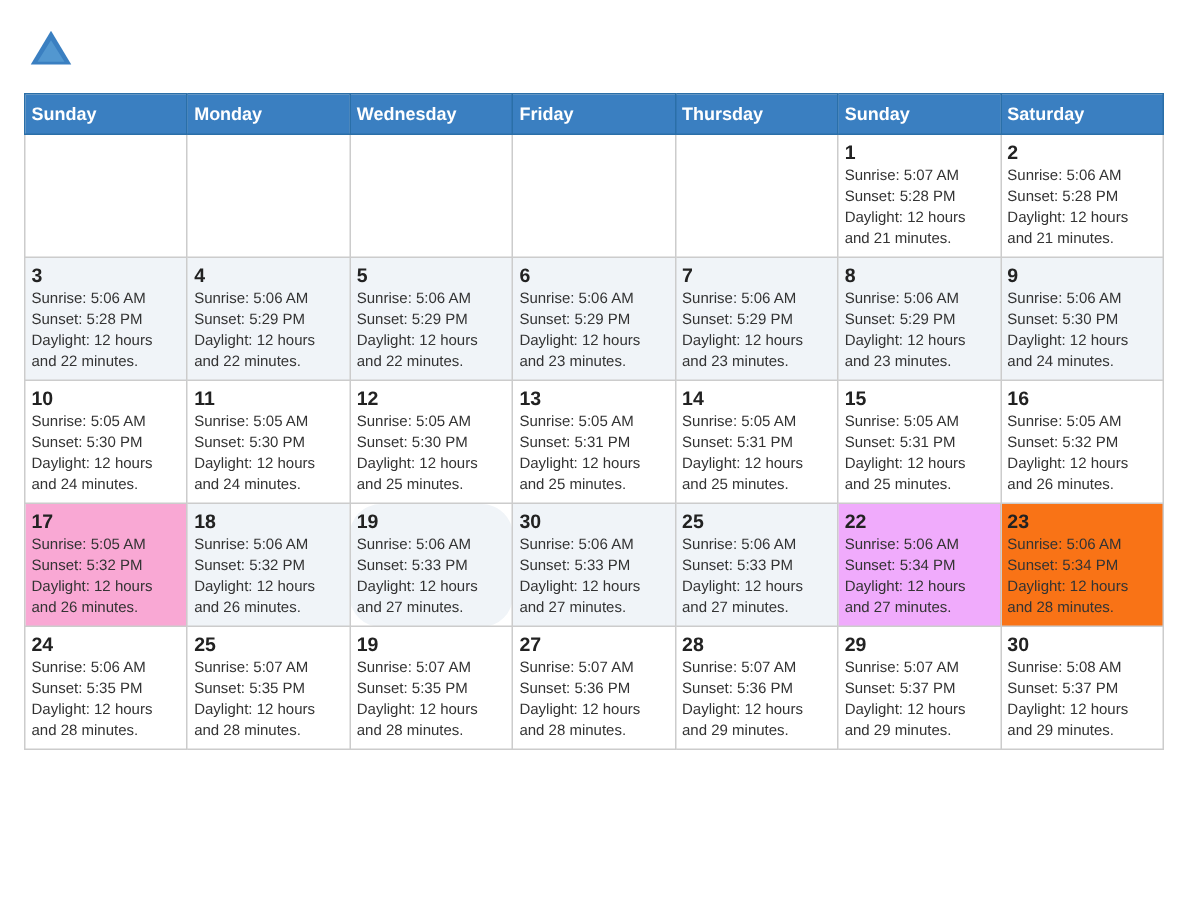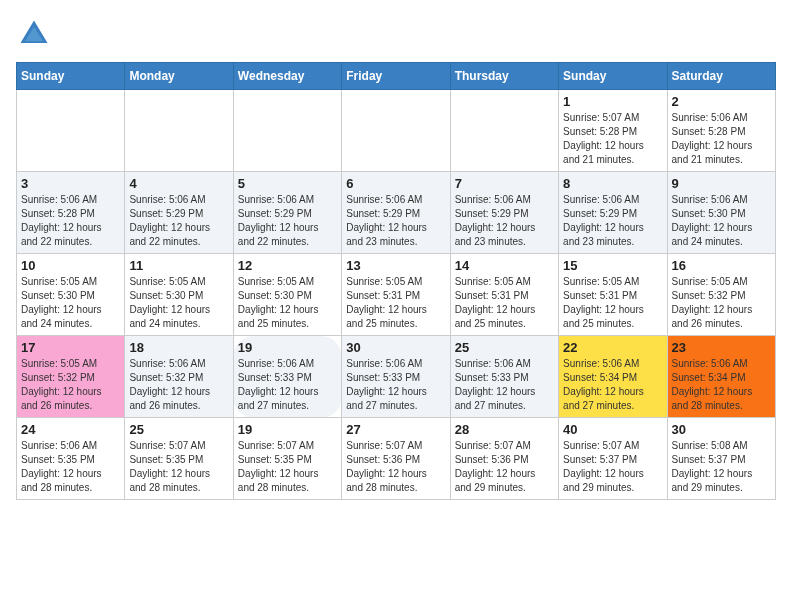--- a/index.html
+++ b/index.html
@@ -281,21 +281,21 @@
 Daylight: 12 hours
 and 27 minutes.</div>
         </td>
         <td style="background-color: rgb(240, 244, 248);">
           <span class="day-number">25</span>
           <div class="day-info" style="white-space: pre-line;">Sunrise: 5:06 AM
 Sunset: 5:33 PM
 Daylight: 12 hours
 and 27 minutes.</div>
         </td>
-        <td style="background-color: #fde047;">
+        <td style="background-color: #f0abfc;">
           <span class="day-number">22</span>
           <div class="day-info" style="white-space: pre-line;">Sunrise: 5:06 AM
 Sunset: 5:34 PM
 Daylight: 12 hours
 and 27 minutes.</div>
         </td>
         <td style="background-color: #f97316;">
           <span class="day-number">23</span>
           <div class="day-info" style="white-space: pre-line;">Sunrise: 5:06 AM
 Sunset: 5:34 PM
@@ -333,21 +333,21 @@
 and 28 minutes.</div>
         </td>
         <td>
           <span class="day-number">28</span>
           <div class="day-info" style="white-space: pre-line;">Sunrise: 5:07 AM
 Sunset: 5:36 PM
 Daylight: 12 hours
 and 29 minutes.</div>
         </td>
         <td>
-          <span class="day-number">40</span>
+          <span class="day-number">29</span>
           <div class="day-info" style="white-space: pre-line;">Sunrise: 5:07 AM
 Sunset: 5:37 PM
 Daylight: 12 hours
 and 29 minutes.</div>
         </td>
         <td>
           <span class="day-number">30</span>
           <div class="day-info" style="white-space: pre-line;">Sunrise: 5:08 AM
 Sunset: 5:37 PM
 Daylight: 12 hours

